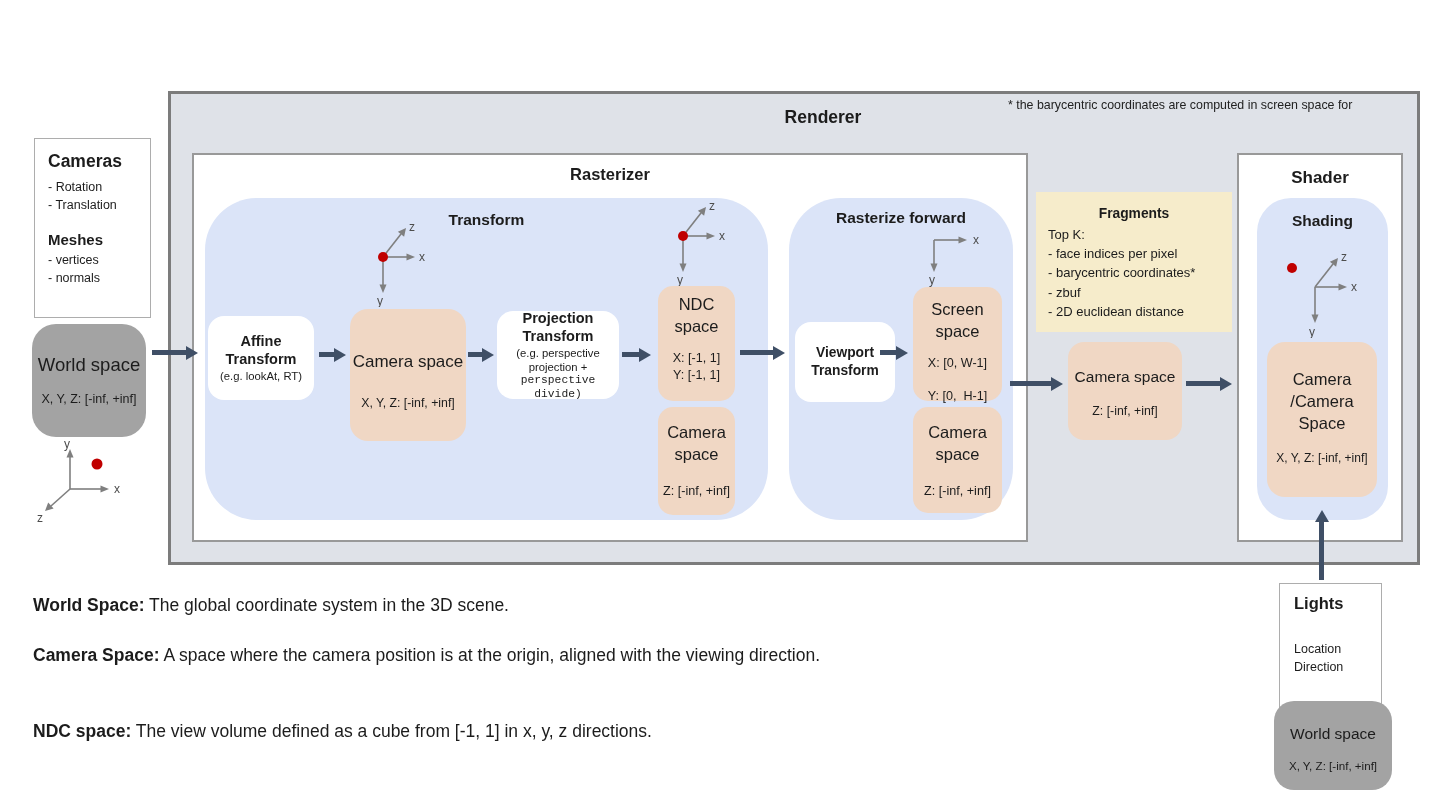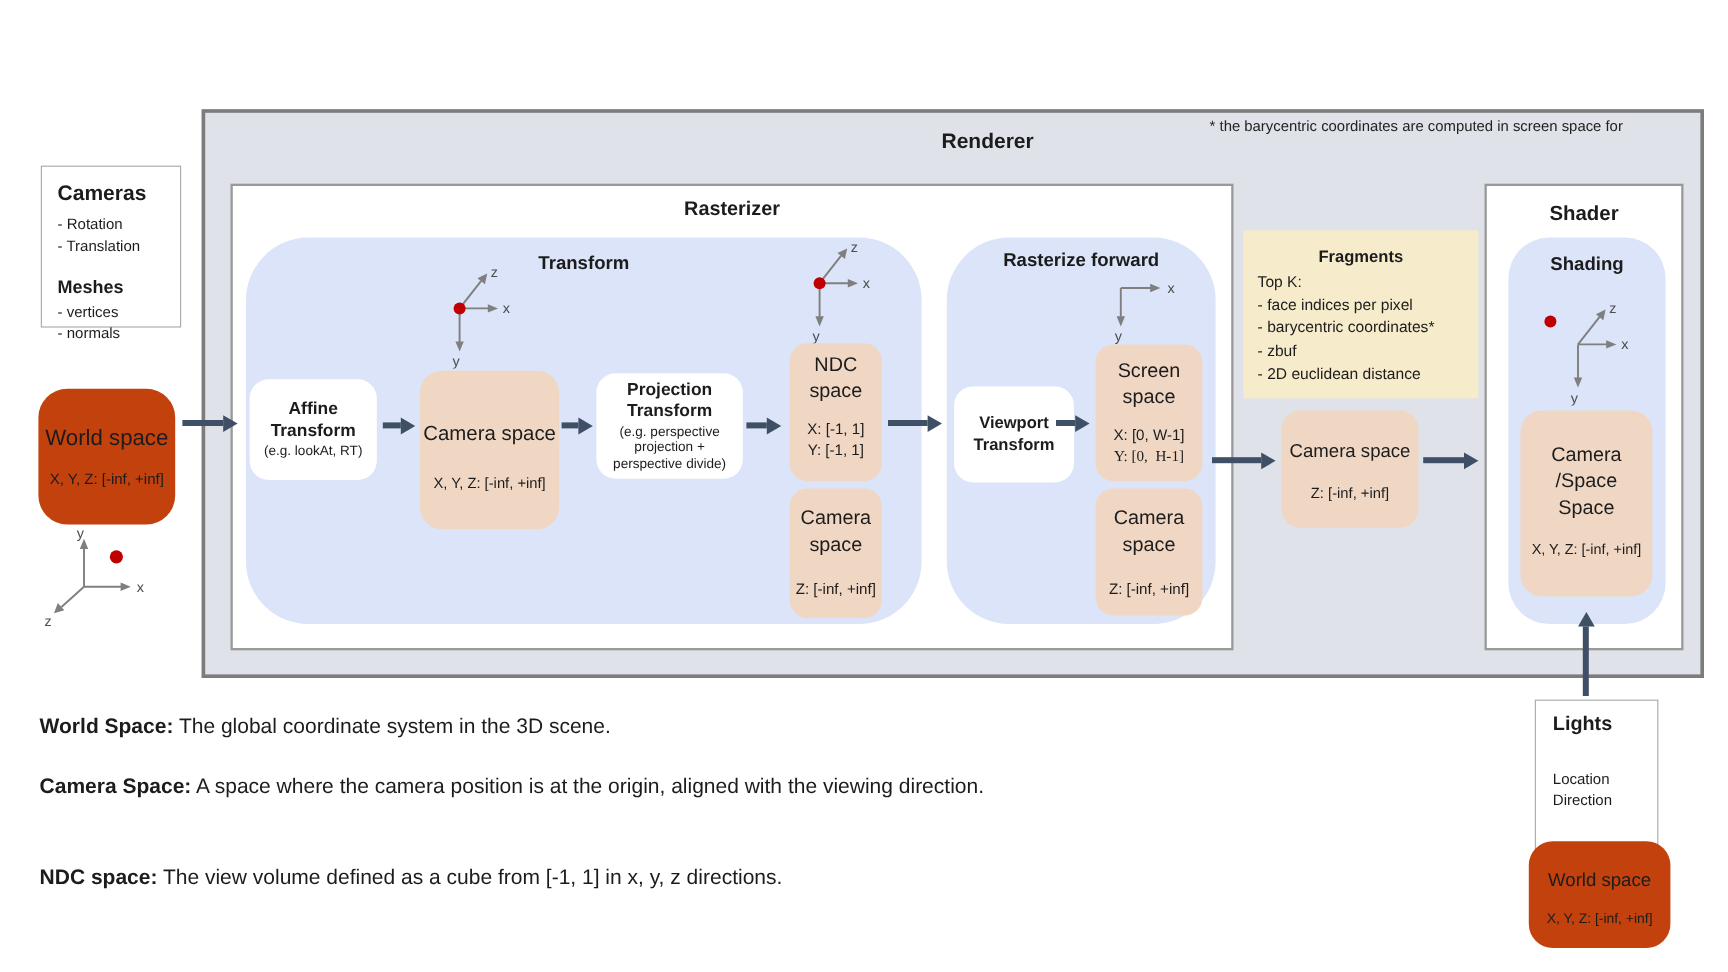--- a/index.html
+++ b/index.html
@@ -26,21 +26,21 @@
   
   .op-box{background:#ffffff;border-radius:16px;display:flex;flex-direction:column;align-items:center;justify-content:center;text-align:center;}
   .op-title{font-weight:bold;font-size:14.5px;line-height:18px;}
   .op-sub{font-size:11.3px;line-height:13.5px;margin-top:2px;}
   .affine-box{left:208px;top:316px;width:106px;height:84px;}
   .projection-box{left:497px;top:311px;width:122px;height:88px;}
   .viewport-box{left:795px;top:322px;width:100px;height:80px;}
   .viewport-box .op-title{font-size:13.8px;}
   
   .space-box{background:#f0d7c4;border-radius:18px;display:flex;flex-direction:column;align-items:center;text-align:center;}
-  .peach{background:#c2410c;}
+  .peach{background:#a3a3a3;}
   .space-main{font-size:17px;line-height:21px;}
   .space-range{font-size:12.3px;line-height:17px;white-space:pre;}
   .camera-space-1{left:350px;top:309px;width:116px;height:132px;padding-top:42px;box-sizing:border-box;}
   .camera-space-1 .space-range{margin-top:23px;}
   .ndc-box{left:658px;top:286px;width:77px;height:115px;padding-top:7px;box-sizing:border-box;border-radius:15px;}
   .screen-box{left:913px;top:287px;width:89px;height:114px;padding-top:11px;box-sizing:border-box;border-radius:15px;}
   .camz-box{padding-top:14px;box-sizing:border-box;border-radius:15px;}
   .camz-1{left:658px;top:407px;width:77px;height:108px;}
   .camz-2{left:913px;top:407px;width:89px;height:106px;}
   .col-main{font-size:16.5px;line-height:22px;}
@@ -55,21 +55,21 @@
   .world-left .space-main{font-size:18.5px;}
   .world-left .space-range{margin-top:16px;font-size:12.5px;}
   .world-bottom{left:1274px;top:701px;width:118px;height:89px;padding-top:22px;box-sizing:border-box;border-radius:20px;}
   .world-bottom .space-main{font-size:15.5px;}
   .world-bottom .space-range{margin-top:13px;font-size:11.6px;}
   
   .fragments-box{left:1036px;top:192px;width:196px;height:140px;background:#f6eccb;}
   .fragments-title{position:absolute;left:0;top:14px;width:100%;text-align:center;font-weight:bold;font-size:13.8px;}
   .fragments-lines{position:absolute;left:12px;top:33px;font-size:13px;line-height:19.2px;text-align:left;}
   
-  .cameras-box{left:34px;top:138px;width:117px;height:135px;background:#fff;border:1.5px solid #adadad;box-sizing:border-box;padding:12px 10px 0 13px;}
+  .cameras-box{left:34px;top:138px;width:117px;height:180px;background:#fff;border:1.5px solid #adadad;box-sizing:border-box;padding:12px 10px 0 13px;}
   .cameras-title{font-weight:bold;font-size:17.5px;}
   .cameras-item{font-size:12.5px;line-height:18px;}
   .cameras-sub{font-weight:bold;font-size:15px;margin-top:17px;}
   .lights-box{left:1279px;top:583px;width:103px;height:130px;background:#fff;border:1.5px solid #adadad;box-sizing:border-box;padding:10px 0 0 14px;}
   .lights-title{font-weight:bold;font-size:16.5px;}
   .lights-items{margin-top:27px;font-size:12.5px;line-height:18px;}
   
   .a-line{background:#3f4f66;}
   .a-head-r{width:0;height:0;border-top:7px solid transparent;border-bottom:7px solid transparent;border-left:12px solid #3f4f66;}
   .a-head-u{width:0;height:0;border-left:7px solid transparent;border-right:7px solid transparent;border-bottom:12px solid #3f4f66;}
@@ -109,21 +109,21 @@
   <div class="abs op-box affine-box">
     <div class="op-title">Affine</div>
     <div class="op-title">Transform</div>
     <div class="op-sub">(e.g. lookAt, RT)</div>
   </div>
   <div class="abs op-box projection-box">
     <div class="op-title">Projection</div>
     <div class="op-title">Transform</div>
     <div class="op-sub">(e.g. perspective</div>
     <div class="op-sub" style="margin-top:0;">projection +</div>
-    <div class="op-sub" style="margin-top:0;">perspective divide)</div>
+    <div class="op-sub" style="margin-top:0;font-family:Liberation Mono, monospace;">perspective divide)</div>
   </div>
   <div class="abs op-box viewport-box">
     <div class="op-title">Viewport</div>
     <div class="op-title">Transform</div>
   </div>
 
   <div class="abs space-box camera-space-1">
     <div class="space-main">Camera space</div>
     <div class="space-range">X, Y, Z: [-inf, +inf]</div>
   </div>
@@ -137,21 +137,21 @@
   <div class="abs space-box camz-box camz-1">
     <div class="col-main">Camera</div>
     <div class="col-main">space</div>
     <div class="col-range" style="margin-top:18px;">Z: [-inf, +inf]</div>
   </div>
 
   <div class="abs space-box screen-box">
     <div class="col-main">Screen</div>
     <div class="col-main">space</div>
     <div class="col-range">X: [0, W-1]</div>
-    <div class="col-range" style="margin-top:0;font-family:Liberation Serif, serif;">Y: [0,  H-1]</div>
+    <div class="col-range" style="margin-top:16px;">Y: [0,  H-1]</div>
   </div>
   <div class="abs space-box camz-box camz-2">
     <div class="col-main">Camera</div>
     <div class="col-main">space</div>
     <div class="col-range" style="margin-top:18px;">Z: [-inf, +inf]</div>
   </div>
 
   <div class="abs fragments-box">
     <div class="fragments-title">Fragments</div>
     <div class="fragments-lines">
@@ -163,21 +163,21 @@
     </div>
   </div>
 
   <div class="abs space-box camera-mid">
     <div class="space-main">Camera space</div>
     <div class="space-range">Z: [-inf, +inf]</div>
   </div>
 
   <div class="abs space-box camera-world">
     <div class="col-main">Camera</div>
-    <div class="col-main">/Space</div>
+    <div class="col-main">/Camera</div>
     <div class="col-main">Space</div>
     <div class="col-range">X, Y, Z: [-inf, +inf]</div>
   </div>
 
   <div class="abs cameras-box">
     <div class="cameras-title">Cameras</div>
     <div class="cameras-item" style="margin-top:6px;">- Rotation</div>
     <div class="cameras-item">- Translation</div>
     <div class="cameras-sub">Meshes</div>
     <div class="cameras-item" style="margin-top:3px;">- vertices</div>

